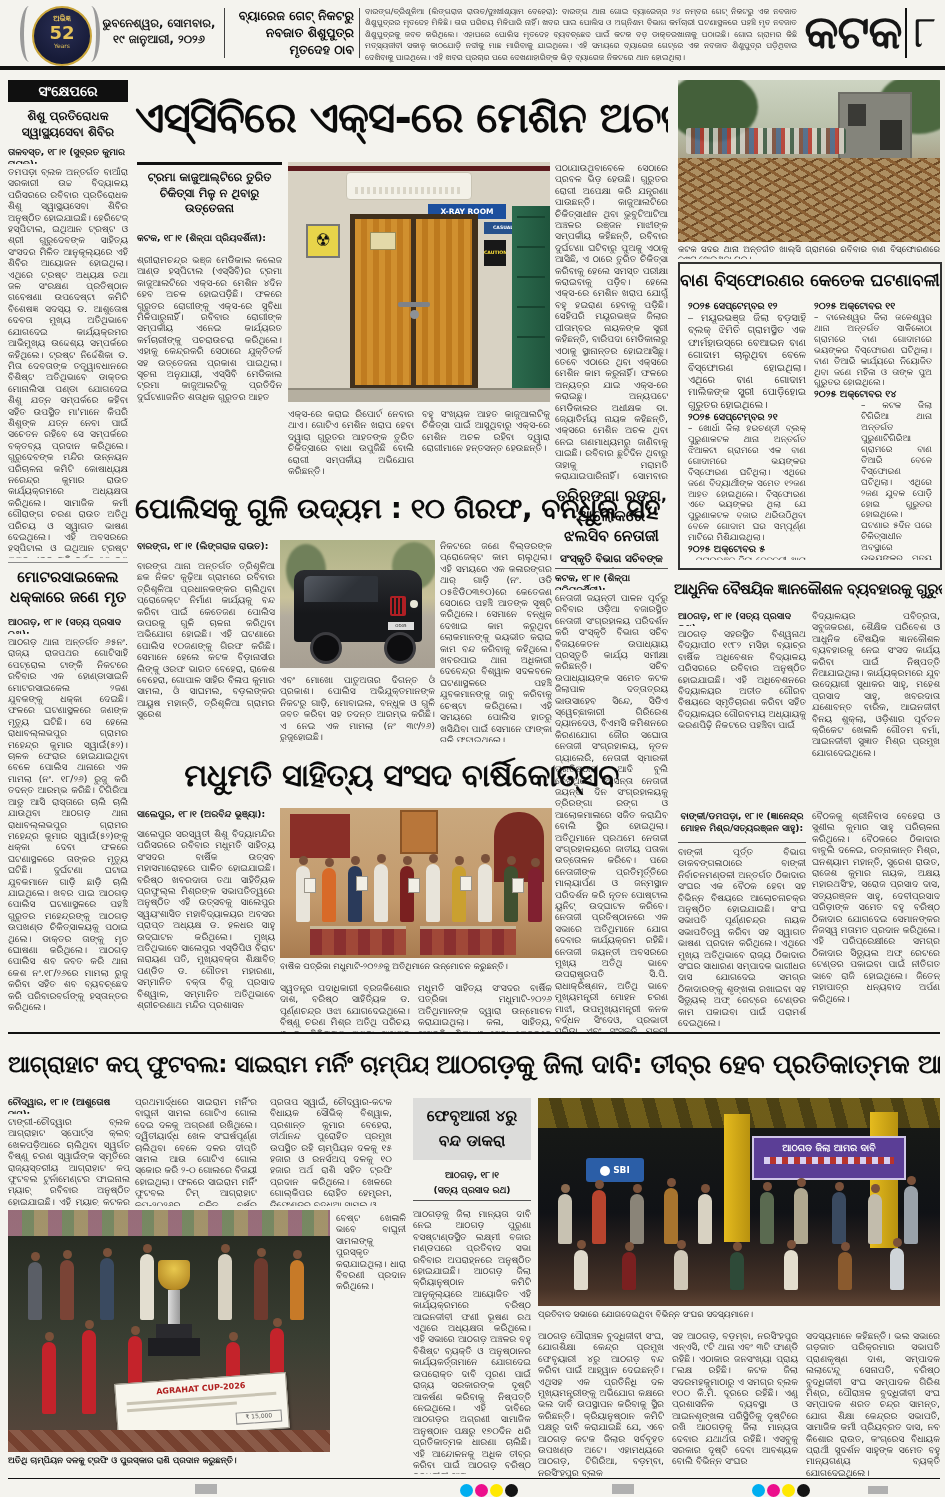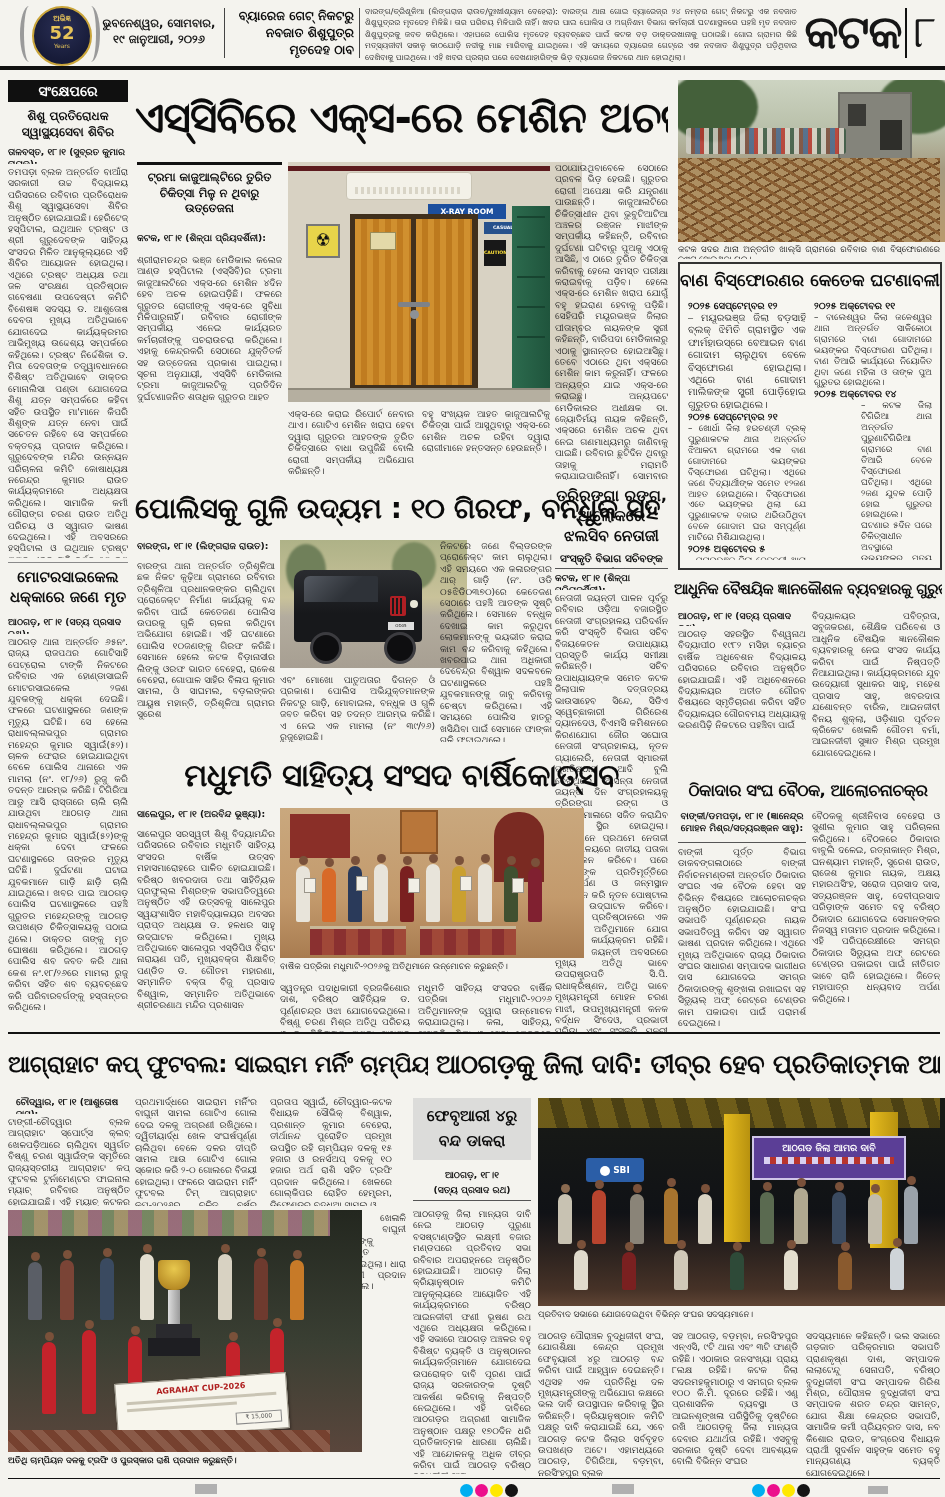--- a/index.html
+++ b/index.html
@@ -5,21 +5,21 @@
   html,body{margin:0;padding:0;background:#9a9a9a;}
   #page{position:relative;width:945px;height:1497px;margin:0 auto;background:#f4f3ee;
         font-family:"DejaVu Sans",sans-serif;color:#161616;overflow:hidden;}
   .abs{position:absolute;}
   .jt{ text-align:justify;overflow:hidden;}
   .bodytxt{font-size:9.2px;line-height:1.24;color:#222;}
   .byline{font-size:9.2px;font-weight:bold;color:#111;}
   .hl{font-weight:bold;color:#0b0b0b;}
   .center{text-align:center;}
   .nowrap{white-space:nowrap;}
-  .photo{background:#ccc;overflow:hidden;padding-left:32px;}
+  .photo{background:#ccc;overflow:hidden;}
   .cap{font-size:8.6px;color:#111;line-height:1.15;overflow:hidden;}
   .person{position:absolute;width:14px;border-radius:7px 7px 2px 2px;background:var(--c,#888);}
   .person::before{content:"";position:absolute;top:-10px;left:2.5px;width:9px;height:9px;border-radius:50%;background:var(--s,#7a513a);}
   .book{position:absolute;width:10px;height:13px;background:#f2efe6;border:1px solid #9a958a;}
   .vrule{width:1px;background:#444;}
   .hrule{background:#111;}
   .thinrule{background:#8a8a8a;}
   .cmyk span{display:inline-block;width:13px;height:13px;border-radius:50%;margin-right:2px;}
   .regsq{background:#b0b0b0;}
 </style>
@@ -146,31 +146,30 @@
       <div class="hl" style="font-size:9.6px;">୨୦୨୫ ଅକ୍ଟୋବର ୧୪</div>
       <div class="bodytxt jt" style="font-size:8.8px;margin-left:47px;">– କଟକ ଜିଲା ଟିଗିରିଆ ଥାନା ଅନ୍ତର୍ଗତ ପୁରୁଣାଟିଗିରିଆ ଗ୍ରାମରେ ବାଣ ତିଆରି ବେଳେ ବିସ୍ଫୋରଣ ଘଟିଥିଲା। ଏଥିରେ ୨ଜଣ ଯୁବକ ପୋଡ଼ି ହୋଇ ଗୁରୁତର ହୋଇଥିଲେ। ଘଟଣାର ୫ଦିନ ପରେ ଚିକିତ୍ସାଧୀନ ଅବସ୍ଥାରେ ଉଭୟଙ୍କର ମୃତ୍ୟୁ ହୋଇଥିଲା।</div>
     </div>
   </div>
 
   <div class="abs hl center nowrap" style="left:674px;top:574px;width:268px;height:30px;font-size:15px;line-height:30px;letter-spacing:-0.5px;overflow:hidden;">ଆଧୁନିକ ବୈଷୟିକ ଜ୍ଞାନକୌଶଳ ବ୍ୟବହାରକୁ ଗୁରୁତ୍ୱ</div>
   <div class="abs byline" style="left:678px;top:610px;width:128px;height:16px;overflow:hidden;">ଆଠଗଡ଼, ୧୮।୧ (ସତ୍ୟ ପ୍ରସାଦ ରଥ):</div>
   <div class="abs jt bodytxt" style="left:678px;top:628px;width:128px;height:142px;">ଆଠଗଡ଼ ସହରସ୍ଥିତ ବିଶ୍ୱନାଥ ବିଦ୍ୟାପୀଠ ୧୯୮୨ ମସିହା ବ୍ୟାଚ୍‌ର ବାର୍ଷିକ ଅଧିବେଶନ ବିଦ୍ୟାଳୟ ପରିସରରେ ରବିବାର ଅନୁଷ୍ଠିତ ହୋଇଯାଇଛି। ଏହି ଅଧିବେଶନରେ ବିଦ୍ୟାଳୟର ଅତୀତ ଗୌରବ ବିଷୟରେ ସ୍ମୃତିଚାରଣ କରିବା ସହିତ ବିଦ୍ୟାଳୟର ଗୌରବମୟ ଅଧ୍ୟାୟକୁ ଭରଣପିଢ଼ି ନିକଟରେ ପହଞ୍ଚିବା ପାଇଁ</div>
   <div class="abs jt bodytxt" style="left:812px;top:610px;width:128px;height:160px;">ବିଦ୍ୟାଳୟର ପବିତ୍ରତା, ସବୁଜକରଣ, ଶୈକ୍ଷିକ ପରିବେଶ ଓ ଆଧୁନିକ ବୈଷୟିକ ଜ୍ଞାନକୌଶଳ ବ୍ୟବହାରକୁ ନେଇ ସଂସଦ କାର୍ଯ୍ୟ କରିବା ପାଇଁ ନିଷ୍ପତ୍ତି ନିଆଯାଇଥିଲା। କାର୍ଯ୍ୟକ୍ରମରେ ଯୁବ ଉଦ୍ୟୋଗୀ ସୁଧାକର ସାହୁ, ମହେଶ ପ୍ରସାଦ ସାହୁ, ଖବରଦାତା ଯଶୋବନ୍ତ ବାରିକ, ଆଇନଜୀବୀ ବିନୟ ଶୁକ୍ଲା, ଓଡ଼ିଶାର ପୂର୍ବତନ କ୍ରିକେଟ ଖେଳାଳି ଗୌତମ ବର୍ମା, ଆଇନଜୀବୀ ସୁଜ୍ଞାତ ମିଶ୍ର ପ୍ରମୁଖ ଯୋଗଦେଇଥିଲେ।</div>
 
-  <div class="abs hl center nowrap" style="left:674px;top:776px;width:268px;height:30px;font-size:16.5px;line-height:30px;letter-spacing:-0.5px;overflow:hidden;">ଠିକାଦାର ସଂଘ ବୈଠକ, ଆଲୋଚନାଚକ୍ର</div>
   <div class="abs byline center" style="left:678px;top:810px;width:128px;height:32px;overflow:hidden;border-bottom:1px solid #555;">ବାଙ୍କୀ/ଡମପଡ଼ା, ୧୮।୧ (ଜ୍ଞାନେନ୍ଦ୍ର ମୋହନ ମିଶ୍ର/ସତ୍ୟରଞ୍ଜନ ସାହୁ):</div>
   <div class="abs jt bodytxt" style="left:678px;top:846px;width:128px;height:186px;">ବାଙ୍କୀ ପୂର୍ତ୍ତ ବିଭାଗ ଡାକବଙ୍ଗଳାଠାରେ ବାଙ୍କୀ ନିର୍ବାଚନମଣ୍ଡଳୀ ଅନ୍ତର୍ଗତ ଠିକାଦାର ସଂଘର ଏକ ବୈଠକ ହେବା ସହ ବିଭିନ୍ନ ବିଷୟରେ ଆଲୋଚନାଚକ୍ର ଅନୁଷ୍ଠିତ ହୋଇଯାଇଛି। ସଂଘ ସଭାପତି ପୂର୍ଣ୍ଣଚନ୍ଦ୍ର ନାୟକ ସଭାପତିତ୍ୱ କରିବା ସହ ସ୍ୱାଗତ ଭାଷଣ ପ୍ରଦାନ କରିଥିଲେ। ଏଥିରେ ମୁଖ୍ୟ ଅତିଥିଭାବେ ରାଜ୍ୟ ଠିକାଦାର ସଂଘର ସାଧାରଣ ସମ୍ପାଦକ ଭାଗୀଧର ଦାସ ଯୋଗଦେଇ ସମଗ୍ର ଠିକାଦାରଙ୍କୁ ଶୃଙ୍ଖଳା ରଖାଇବା ସହ ସିଡ୍ୟୁଲ୍ ଅଫ୍ ରେଟ୍‌ରେ ଟେଣ୍ଡର କାମ ପକାଇବା ପାଇଁ ପରାମର୍ଶ ଦେଇଥିଲେ।</div>
   <div class="abs jt bodytxt" style="left:812px;top:810px;width:128px;height:222px;">ବୈଠକକୁ ଶ୍ରୀନିବାସ ବେହେରା ଓ ସୁଶୀଲ କୁମାର ସାହୁ ପରିଚାଳନା କରିଥିଲେ। ବୈଠକରେ ଠିକାଦାର ବାବୁଲି ଦଳେଇ, ରତ୍ନାକାନ୍ତ ମିଶ୍ର, ଘନଶ୍ୟାମ ମହାନ୍ତି, ସୁରେଶ ରାଉତ, ରାଜେଶ କୁମାର ନାୟକ, ଅକ୍ଷୟ ମହାରଥସିଂହ, ସରୋଜ ପ୍ରସାଦ ଦାସ, ସତ୍ୟରଞ୍ଜନ ସାହୁ, ଦେବୀପ୍ରସାଦ ପରିଡ଼ାଙ୍କ ସମେତ ବହୁ ବରିଷ୍ଠ ଠିକାଦାର ଯୋଗଦେଇ ସେମାନଙ୍କର ନିଜସ୍ୱ ମତାମତ ପ୍ରଦାନ କରିଥିଲେ। ଏହି ପରିପ୍ରେକ୍ଷୀରେ ସମଗ୍ର ଠିକାଦାର ସିଡ୍ୟୁଲ ଅଫ୍ ରେଟରେ ଟେଣ୍ଡର ପକାଇବା ପାଇଁ ନୀତିଗତ ଭାବେ ରାଜି ହୋଇଥିଲେ। ଜିତେନ୍ ମହାପାତ୍ର ଧନ୍ୟବାଦ ଅର୍ପଣ କରିଥିଲେ।</div>
 
   <div class="abs hrule" style="left:8px;top:1032px;width:932px;height:2px;"></div>
 
   <div class="abs hl center nowrap" style="left:8px;top:1040px;width:420px;height:48px;font-size:23px;line-height:48px;letter-spacing:-0.5px;overflow:hidden;">ଆଗ୍ରାହାଟ କପ୍ ଫୁଟବଲ: ସାଇରାମ ମର୍ନିଂ ଚାମ୍ପିୟନ</div>
   <div class="abs hl center nowrap" style="left:436px;top:1040px;width:504px;height:48px;font-size:26px;line-height:48px;letter-spacing:-0.5px;overflow:hidden;">ଆଠଗଡ଼କୁ ଜିଲା ଦାବି: ତୀବ୍ର ହେବ ପ୍ରତିକାତ୍ମକ ଆନ୍ଦୋଳନ</div>
 
-  <div class="abs byline" style="left:16px;top:1096px;width:122px;height:18px;overflow:hidden;">ଚୌଦ୍ୱାର, ୧୮।୧ (ଆଶୁତୋଷ ଦାସ):</div>
+  <div class="abs byline" style="left:8px;top:1096px;width:122px;height:18px;overflow:hidden;">ଚୌଦ୍ୱାର, ୧୮।୧ (ଆଶୁତୋଷ ଦାସ):</div>
   <div class="abs jt bodytxt" style="left:8px;top:1116px;width:122px;height:90px;">ଟାଙ୍ଗୀ-ଚୌଦ୍ୱାର ବ୍ଲକ ଆଗ୍ରାହାଟ ସ୍ପୋର୍ଟ୍ସ କ୍ଲବ୍ ଖେଳପଡ଼ିଆରେ ଚାଲିଥିବା ସ୍ୱର୍ଗତ ବିଷ୍ଣୁ ଚରଣ ସ୍ୱାଇଁଙ୍କ ସ୍ମୃତିରେ ରାଜ୍ୟସ୍ତରୀୟ ଆଗ୍ରାହାଟ କପ୍ ଫୁଟବଲ ଟୁର୍ନାମେଣ୍ଟର ଫାଇନାଲ ମ୍ୟାଚ୍ ରବିବାର ଅନୁଷ୍ଠିତ ହୋଇଯାଇଛି। ଏହି ମ୍ୟାଚ୍ କଟକର ସାଇରାମ ମର୍ନିଂ ଓ ଫୁଟବଲ ଆସୋସିଏସନ ଓଡ଼ିଶା (ଫାଓ), କଟକ ମଧ୍ୟରେ ଅନୁଷ୍ଠିତ ହୋଇଥିଲା। ଖେଳର</div>
   <div class="abs jt bodytxt" style="left:135px;top:1096px;width:122px;height:110px;">ପ୍ରଥମାର୍ଦ୍ଧରେ ସାଇରାମ ମର୍ନିଂର ବାଘୁନୀ ସାମଲ ଗୋଟିଏ ଗୋଲ ଦେଇ ଦଳକୁ ଅଗ୍ରଣୀ ରଖିଥିଲେ। ଦ୍ୱିତୀୟାର୍ଦ୍ଧ ଖେଳ ସଂଘର୍ଷପୂର୍ଣ୍ଣ ଚାଲିଥିବା ବେଳେ ଦଳର ଦୀପ୍ତି ସାମଲ ଆଉ ଗୋଟିଏ ଗୋଲ ସ୍କୋର କରି ୨-୦ ଗୋଲରେ ବିଜୟୀ ହୋଇଥିଲା। ଫଳରେ ସାଇରାମ ମର୍ନିଂ ଫୁଟବଲ ଟିମ୍ ଆଗ୍ରାହାଟ କପ୍-୨୦୨୬ର ଚଳିତ ବର୍ଷର ଚାମ୍ପିୟନ ଆଖ୍ୟା ଅର୍ଜନ କରିଥିଲା। ଟୁର୍ନାମେଣ୍ଟର ଉଦ୍‌ଯାପନୀ ଉତ୍ସବରେ ଆଠଗଡ଼ ବିଧାୟକ ରଣେନ୍ଦ୍ର</div>
   <div class="abs jt bodytxt" style="left:270px;top:1096px;width:122px;height:110px;">ପ୍ରତାପ ସ୍ୱାଇଁ, ଚୌଦ୍ୱାର-କଟକ ବିଧାୟକ ସୌଭିକ୍ ବିଶ୍ୱାଳ, ପ୍ରଶାନ୍ତ କୁମାର ବେହେରା, ତୀର୍ଥାନନ୍ଦ ପୁରୋହିତ ପ୍ରମୁଖ ଉପସ୍ଥିତ ରହି ଚାମ୍ପିୟନ ଦଳକୁ ୧୫ ହଜାର ଓ ରନର୍ସଅପ୍ ଦଳକୁ ୧୦ ହଜାର ଅର୍ଥ ରାଶି ସହିତ ଟ୍ରଫି ପ୍ରଦାନ କରିଥିଲେ। ଖେଳରେ ଗୋଲ୍‌କିପର ରୋହିତ ହେମ୍ବ୍ରମ, ଡିଫେଣ୍ଡର ବୁଦ୍ଧିଆ ସାମଲ ଓ</div>
   <div class="abs jt bodytxt" style="left:336px;top:1212px;width:70px;height:240px;">ବେଷ୍ଟ ଖେଳାଳି ଭାବେ ବାଘୁନୀ ସାମଲଙ୍କୁ ପୁରସ୍କୃତ କରାଯାଇଥିଲା। ଧାରା ବିବରଣୀ ପ୍ରଦାନ କରିଥିଲେ।</div>
 
   <div class="abs photo" style="left:8px;top:1210px;width:322px;height:242px;background:linear-gradient(180deg,#23271f 0%,#3a3f33 55%,#5a463c 100%);">
     <div class="abs" style="left:0;top:0;width:322px;height:26px;background:repeating-linear-gradient(90deg,#c98aa0 0 14px,#9ab07e 14px 26px,#d8c08a 26px 40px);opacity:.7;"></div>
     <span class="person" style="left:24px;top:1060px;"></span>
     <span class="person" style="left:20px;top:52px;height:58px;--c:#5a5e66;"></span>
     <span class="person" style="left:52px;top:50px;height:60px;--c:#7a4436;"></span>

